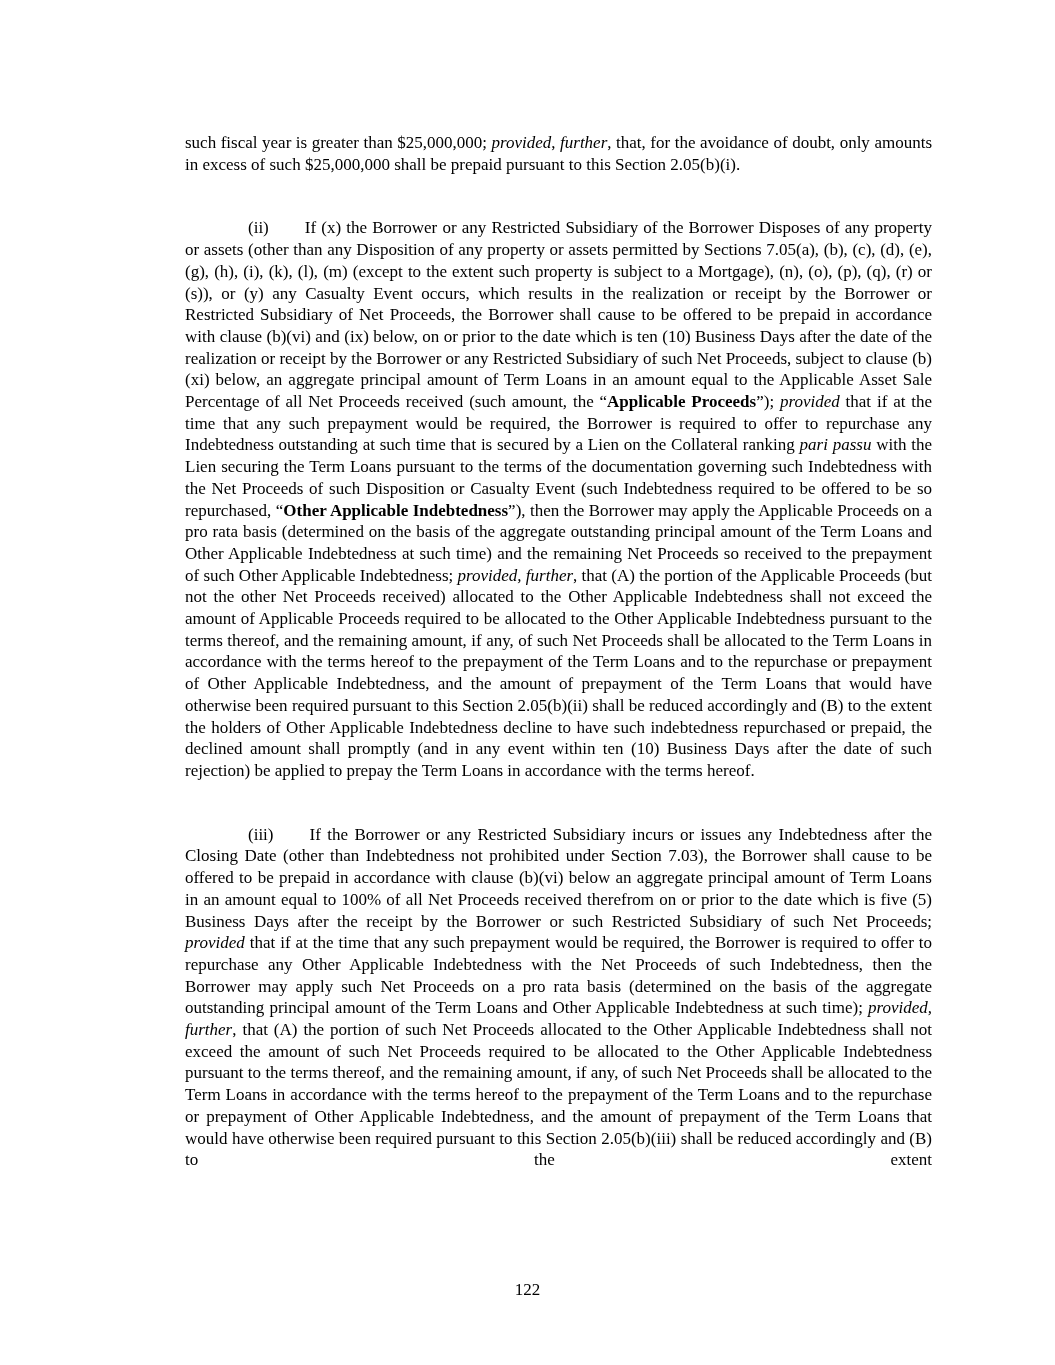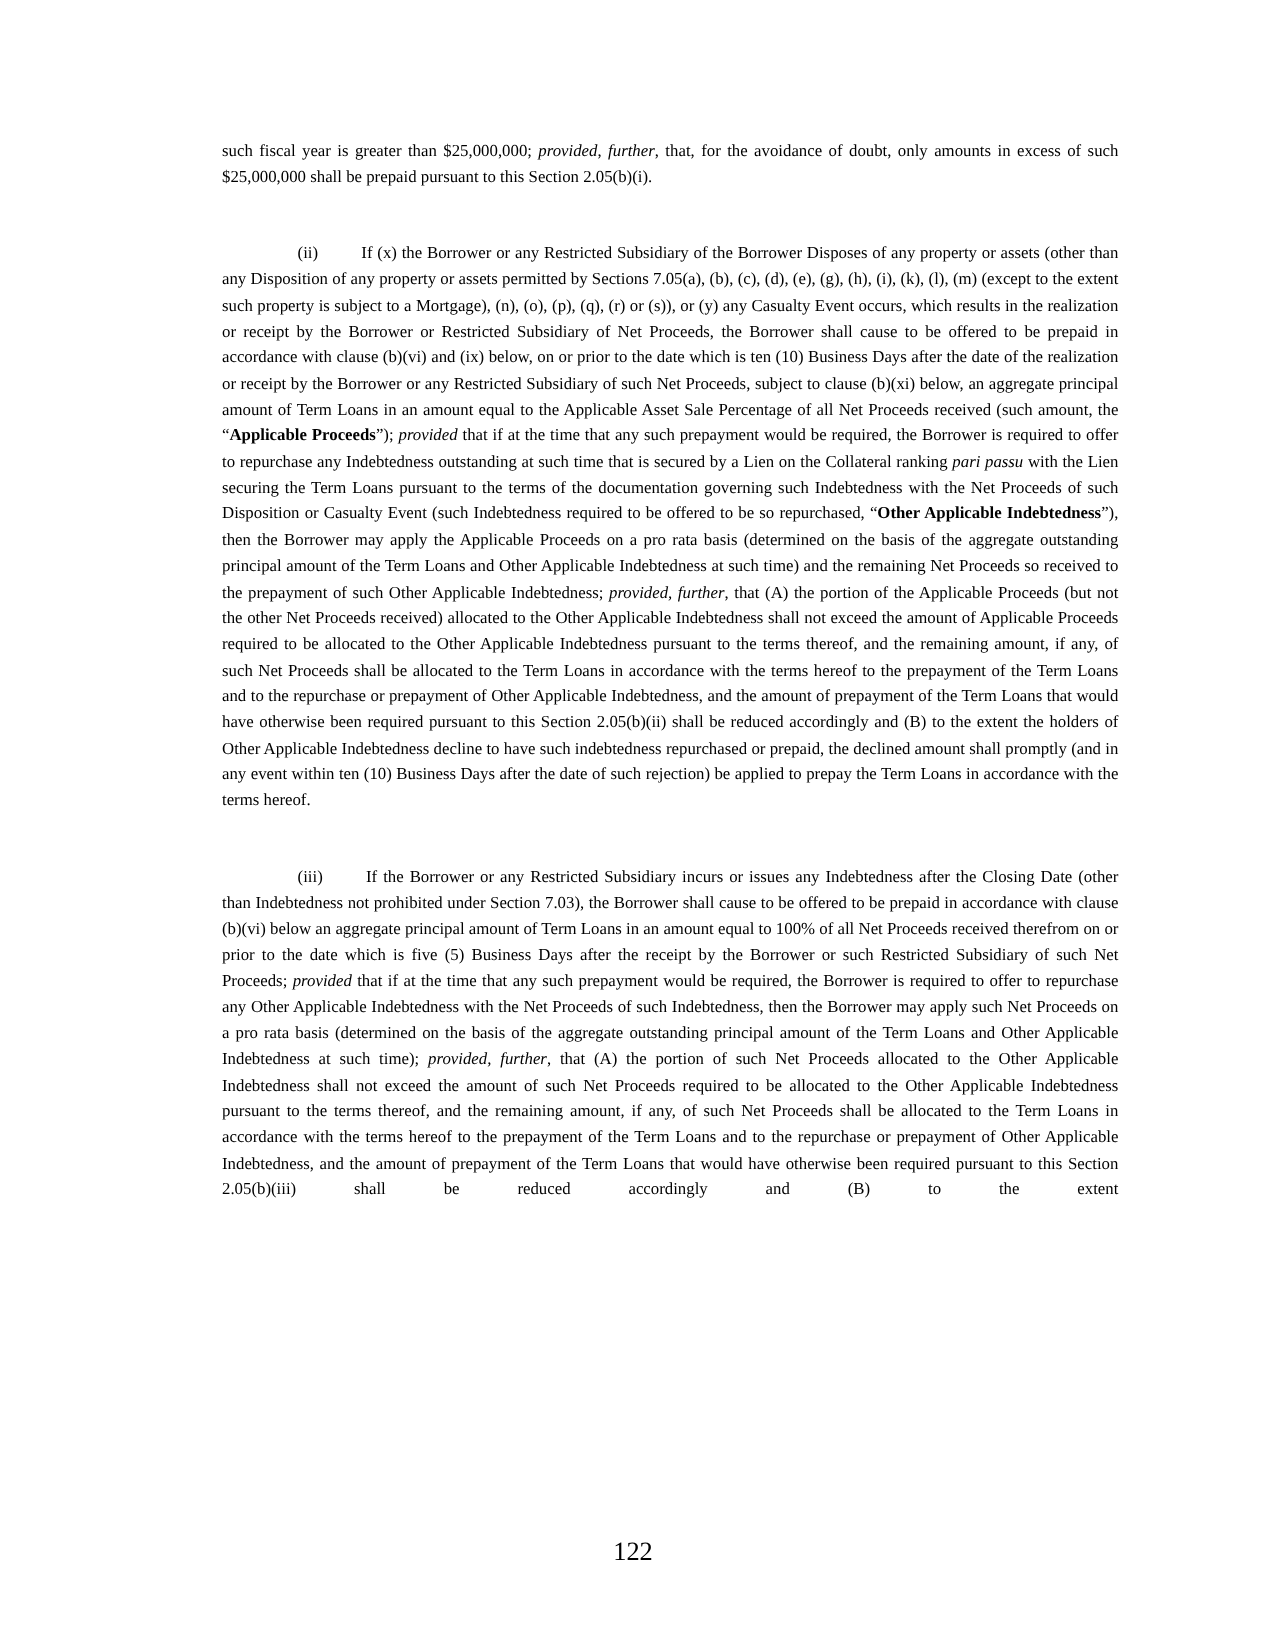--- a/index.html
+++ b/index.html
@@ -9,39 +9,39 @@
     width: 1055px;
     height: 1365px;
     background: #ffffff;
     color: #000000;
     font-family: "Liberation Serif", "DejaVu Serif", serif;
     overflow: hidden;
   }
   .doc-body {
     position: absolute;
     left: 185px;
-    top: 116px;
+    top: 132px;
     width: 747px;
-    font-size: 14px;
+    font-size: 17px;
     line-height: 21.7px;
     text-align: justify;
   }
   p.para { margin: 0 0 21.7px 0; }
   p.para.indent { text-indent: 63px; margin-top: 42px; }
   p.para.justify-last { text-align-last: justify; }
   .tab { display: inline-block; width: 36px; }
   .it { font-style: italic; }
   .bd { font-weight: bold; }
   .footer {
     position: absolute;
     top: 1280px;
     left: 0;
     width: 100%;
     text-align: center;
-    font-size: 22px;
+    font-size: 17px;
   }
 </style>
 </head>
 <body>
 
 <div class="page">
   <div class="doc-body">
       <p class="para"><span>such fiscal year is greater than $25,000,000; </span><span class="it">provided</span><span>, </span><span class="it">further</span><span>, that, for the avoidance of doubt, only amounts in excess of such $25,000,000 shall be prepaid pursuant to this Section 2.05(b)(i).</span></p>
       <p class="para indent"><span>(ii)</span><span class="tab"></span><span>If (x) the Borrower or any Restricted Subsidiary of the Borrower Disposes of any property or assets (other than any Disposition of any property or assets permitted by Sections 7.05(a), (b), (c), (d), (e), (g), (h), (i), (k), (l), (m) (except to the extent such property is subject to a Mortgage), (n), (o), (p), (q), (r) or (s)), or (y) any Casualty Event occurs, which results in the realization or receipt by the Borrower or Restricted Subsidiary of Net Proceeds, the Borrower shall cause to be offered to be prepaid in accordance with clause (b)(vi) and (ix) below, on or prior to the date which is ten (10) Business Days after the date of the realization or receipt by the Borrower or any Restricted Subsidiary of such Net Proceeds, subject to clause (b)(xi) below, an aggregate principal amount of Term Loans in an amount equal to the Applicable Asset Sale Percentage of all Net Proceeds received (such amount, the “</span><span class="bd">Applicable Proceeds</span><span>”); </span><span class="it">provided</span><span> that if at the time that any such prepayment would be required, the Borrower is required to offer to repurchase any Indebtedness outstanding at such time that is secured by a Lien on the Collateral ranking </span><span class="it">pari passu</span><span> with the Lien securing the Term Loans pursuant to the terms of the documentation governing such Indebtedness with the Net Proceeds of such Disposition or Casualty Event (such Indebtedness required to be offered to be so repurchased, “</span><span class="bd">Other Applicable Indebtedness</span><span>”), then the Borrower may apply the Applicable Proceeds on a pro rata basis (determined on the basis of the aggregate outstanding principal amount of the Term Loans and Other Applicable Indebtedness at such time) and the remaining Net Proceeds so received to the prepayment of such Other Applicable Indebtedness; </span><span class="it">provided, further</span><span>, that (A) the portion of the Applicable Proceeds (but not the other Net Proceeds received) allocated to the Other Applicable Indebtedness shall not exceed the amount of Applicable Proceeds required to be allocated to the Other Applicable Indebtedness pursuant to the terms thereof, and the remaining amount, if any, of such Net Proceeds shall be allocated to the Term Loans in accordance with the terms hereof to the prepayment of the Term Loans and to the repurchase or prepayment of Other Applicable Indebtedness, and the amount of prepayment of the Term Loans that would have otherwise been required pursuant to this Section 2.05(b)(ii) shall be reduced accordingly and (B) to the extent the holders of Other Applicable Indebtedness decline to have such indebtedness repurchased or prepaid, the declined amount shall promptly (and in any event within ten (10) Business Days after the date of such rejection) be applied to prepay the Term Loans in accordance with the terms hereof.</span></p>
       <p class="para indent justify-last"><span>(iii)</span><span class="tab"></span><span>If the Borrower or any Restricted Subsidiary incurs or issues any Indebtedness after the Closing Date (other than Indebtedness not prohibited under Section 7.03), the Borrower shall cause to be offered to be prepaid in accordance with clause (b)(vi) below an aggregate principal amount of Term Loans in an amount equal to 100% of all Net Proceeds received therefrom on or prior to the date which is five (5) Business Days after the receipt by the Borrower or such Restricted Subsidiary of such Net Proceeds; </span><span class="it">provided</span><span> that if at the time that any such prepayment would be required, the Borrower is required to offer to repurchase any Other Applicable Indebtedness with the Net Proceeds of such Indebtedness, then the Borrower may apply such Net Proceeds on a pro rata basis (determined on the basis of the aggregate outstanding principal amount of the Term Loans and Other Applicable Indebtedness at such time); </span><span class="it">provided, further</span><span>, that (A) the portion of such Net Proceeds allocated to the Other Applicable Indebtedness shall not exceed the amount of such Net Proceeds required to be allocated to the Other Applicable Indebtedness pursuant to the terms thereof, and the remaining amount, if any, of such Net Proceeds shall be allocated to the Term Loans in accordance with the terms hereof to the prepayment of the Term Loans and to the repurchase or prepayment of Other Applicable Indebtedness, and the amount of prepayment of the Term Loans that would have otherwise been required pursuant to this Section 2.05(b)(iii) shall be reduced accordingly and (B) to the extent</span></p>

